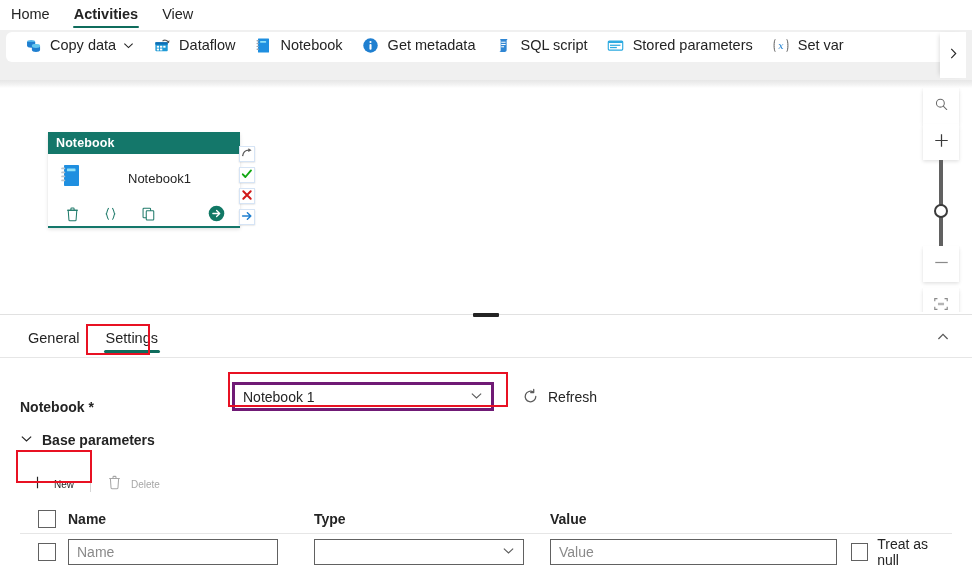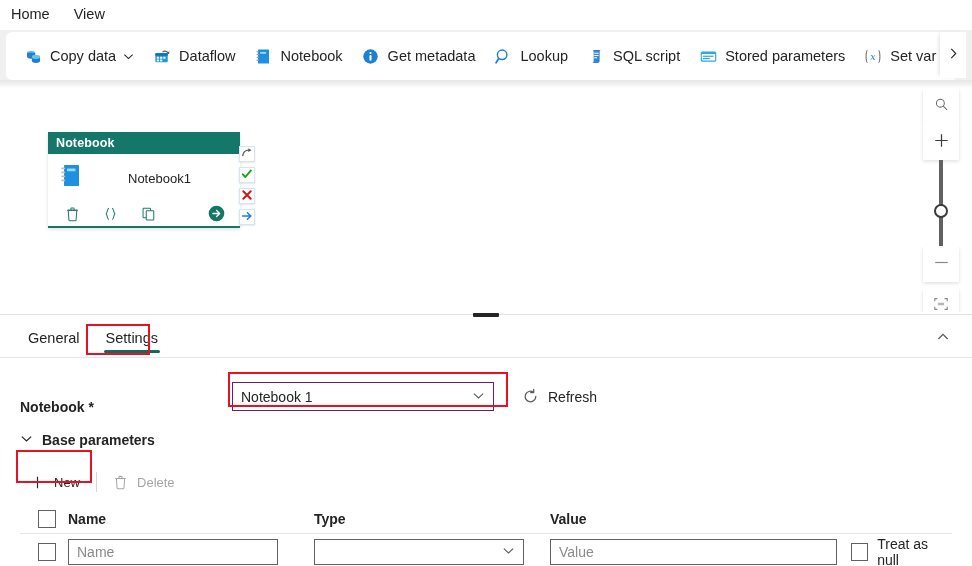--- a/index.html
+++ b/index.html
@@ -35,24 +35,24 @@
     position:absolute; left:10px; right:10px; bottom:0px;
     height:2.5px; background:#0f6c5c; border-radius:2px;
   }
 
   
   .ribbon-bar {
     position:absolute; top:30px; left:0; width:972px; height:50px;
     background:#f0f0f0;
   }
   .ribbon-surface {
-    position:absolute; top:2px; left:6px; width:952px; height:48px;
+    position:absolute; top:2px; left:6px; width:952px; height:30px;
     background:#ffffff;
     border-radius: 6px;
-    display:flex; align-items:center;
+    display:flex; align-items:flex-end;
     padding-left: 8px;
     overflow:hidden;
   }
   .cmd {
     display:flex; align-items:center;
     height:34px;
     padding: 0 9px;
     border-radius:4px;
     font-size:14.5px;
     color:#242424;
@@ -151,36 +151,36 @@
     content:""; position:absolute; left:8px; right:8px; bottom:2px; height:2.5px; background:#0f6c5c; border-radius:2px;
   }
   .panel-tabs-rule { position:absolute; top:39px; left:0; width:972px; height:1px; background:#e6e6e6; }
   .collapse-btn { position:absolute; right:16px; top:10px; width:26px; height:22px; display:flex; align-items:center; justify-content:center; cursor:default;}
 
   .form-row { position:absolute; left:20px; top:60px; display:flex; align-items:center; }
   .form-label { font-size:14px; font-weight:600; width:212px;margin-top:21px; }
   .req { color:#242424; }
 
   .combo {
-    width:262px; height:29px; border:1px solid #701a75; background:#fff;
+    width:262px; height:29px; border:3px solid #701a75; background:#fff;
     display:flex; align-items:center; padding:0 8px;
     font-size:14px; color:#242424;
   }
   .combo .val { flex:1; }
   .refresh-btn { display:flex; align-items:center; margin-left:28px; font-size:14px; cursor:default; }
   .refresh-btn .ico { margin-right:9px; display:flex; }
 
   .section-toggle {
     position:absolute; left:20px; top:114px;
     display:flex; font-size:14px; font-weight:600; cursor:default;
   }
   .section-toggle .chev { margin-right:9px; display:flex; }
 
   .tbl-cmds { position:absolute; left:20px; top:148px; display:flex; align-items:center; height:32px; }
-  .tbl-cmd { display:flex; align-items:flex-end; font-size:13px; padding: 4px 10px; cursor:default; color:#242424; }
+  .tbl-cmd { display:flex; align-items:flex-end; font-size:10px; padding: 4px 10px; cursor:default; color:#242424; }
   .tbl-cmd .ico { margin-right:9px; display:flex; align-items:center; }
   .tbl-cmd.disabled { color:#a6a6a6; }
   .vrule { width:1px; height:20px; background:#d6d6d6; margin: 0 6px; }
 
   
   .tbl { position:absolute; left:20px; top:186px; width:932px; }
   .tbl-head {
     display:flex; align-items:center; height:30px;
     font-size:14px; font-weight:600;
     border-bottom:1px solid #e6e6e6;
@@ -213,20 +213,21 @@
   .anno-notebook { left:228px; top:372px; width:280px; height:35px; }
   .anno-new { left:16px; top:450px; width:76px; height:33px; }
 </style>
 </head>
 <body>
 
 <div id="app">
 
   <div class="ribbon-tabs">
     <div class="ribbon-tab">Home</div>
+    <div class="ribbon-tab active">Activities</div>
     <div class="ribbon-tab">View</div>
   </div>
 
   <div class="ribbon-bar">
     <div class="ribbon-surface">
 
       <div class="cmd">
         <span class="ico">
           <svg width="19" height="19" viewBox="0 0 20 20">
             <ellipse cx="7.5" cy="6.2" rx="4.3" ry="2.1" fill="#50b2e8"></ellipse>
@@ -281,29 +282,20 @@
         <span class="ico">
           <svg width="19" height="19" viewBox="0 0 20 20">
             <circle cx="10" cy="10" r="7.6" fill="#1f7fd0"></circle>
             <circle cx="10" cy="6.3" r="1.15" fill="#fff"></circle>
             <rect x="8.9" y="8.5" width="2.2" height="6" rx="1" fill="#fff"></rect>
           </svg>
         </span>
         <span>Get metadata</span>
       </div>
 
-      <div class="cmd">
-        <span class="ico">
-          <svg width="19" height="19" viewBox="0 0 20 20">
-            <circle cx="8.6" cy="8.2" r="5" fill="none" stroke="#1f7fd0" stroke-width="1.5"></circle>
-            <path d="M4.9 12.1 2.2 16.6" stroke="#1f7fd0" stroke-width="1.8" stroke-linecap="round"></path>
-          </svg>
-        </span>
-        <span>Lookup</span>
-      </div>
 
       <div class="cmd">
         <span class="ico">
           <svg width="19" height="19" viewBox="0 0 20 20">
             <path d="M6 3.2h8.4c-.9.5-1.1 1.3-1.1 2.3v9.2c0 1.3-.9 2.1-2.2 2.1H5.4c1.1 0 1.6-.8 1.6-2V5.4c0-1.2-.4-2.2-1-2.2z" fill="#2f86d3"></path>
             <g fill="#fff">
               <rect x="7.6" y="6" width="4.6" height="1.1"></rect>
               <rect x="7.6" y="8.4" width="4.6" height="1.1"></rect>
               <rect x="7.6" y="10.8" width="3" height="1.1"></rect>
             </g>

